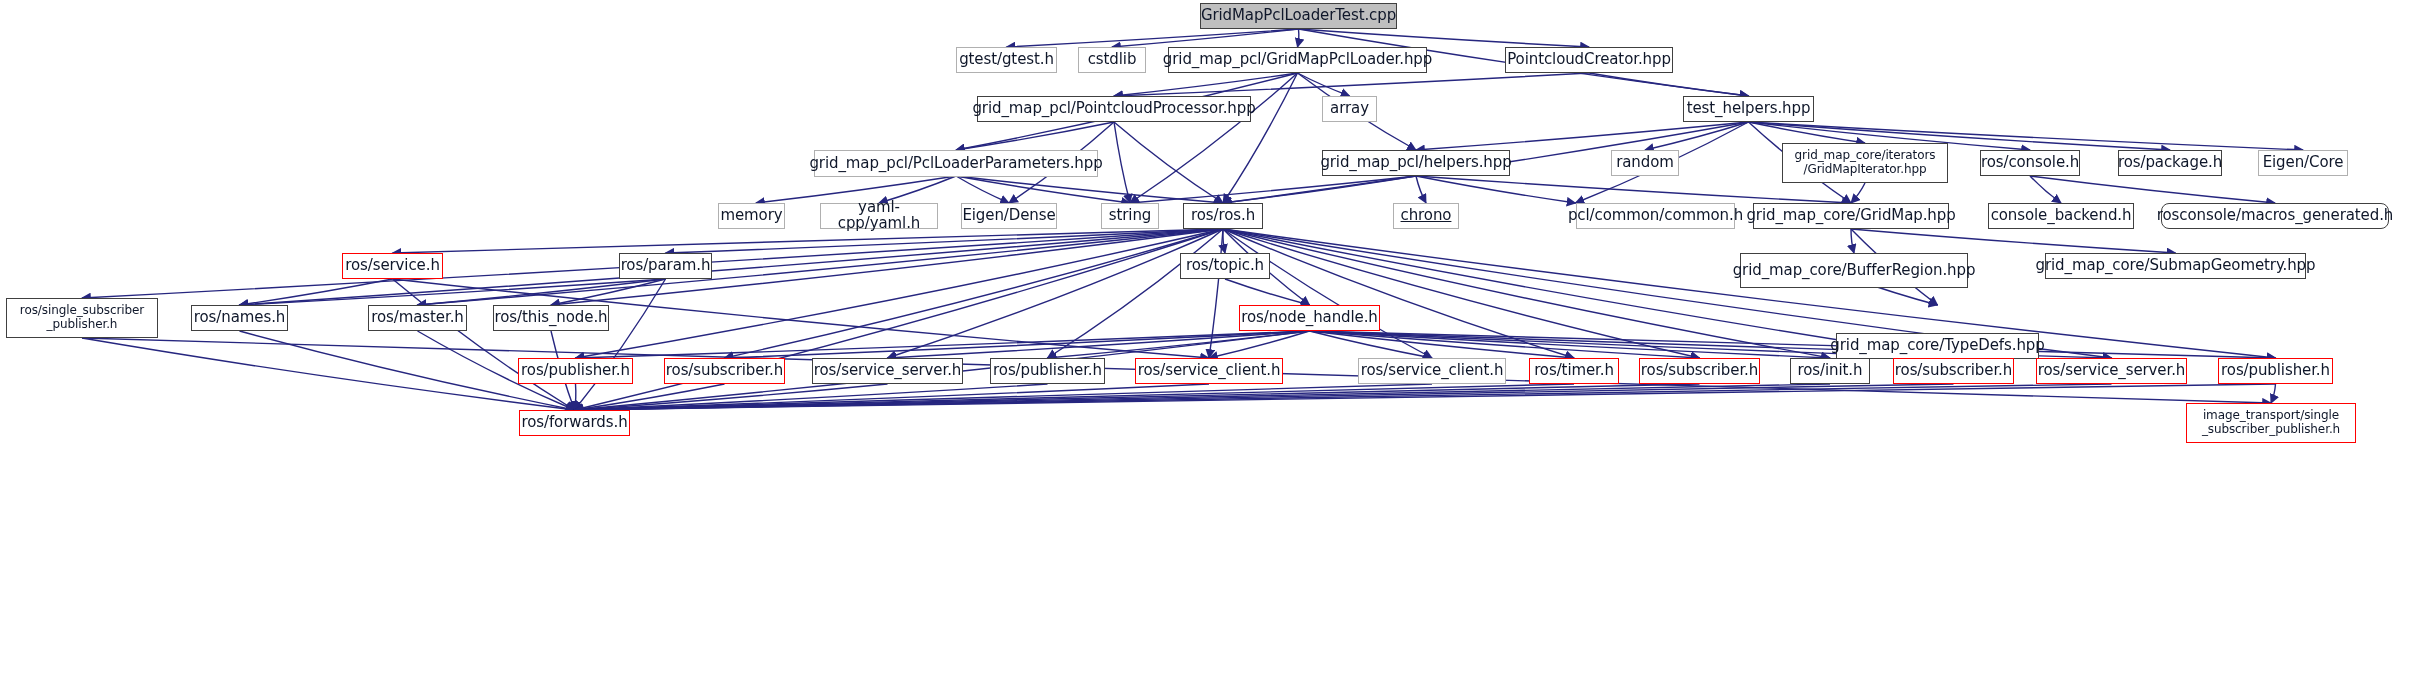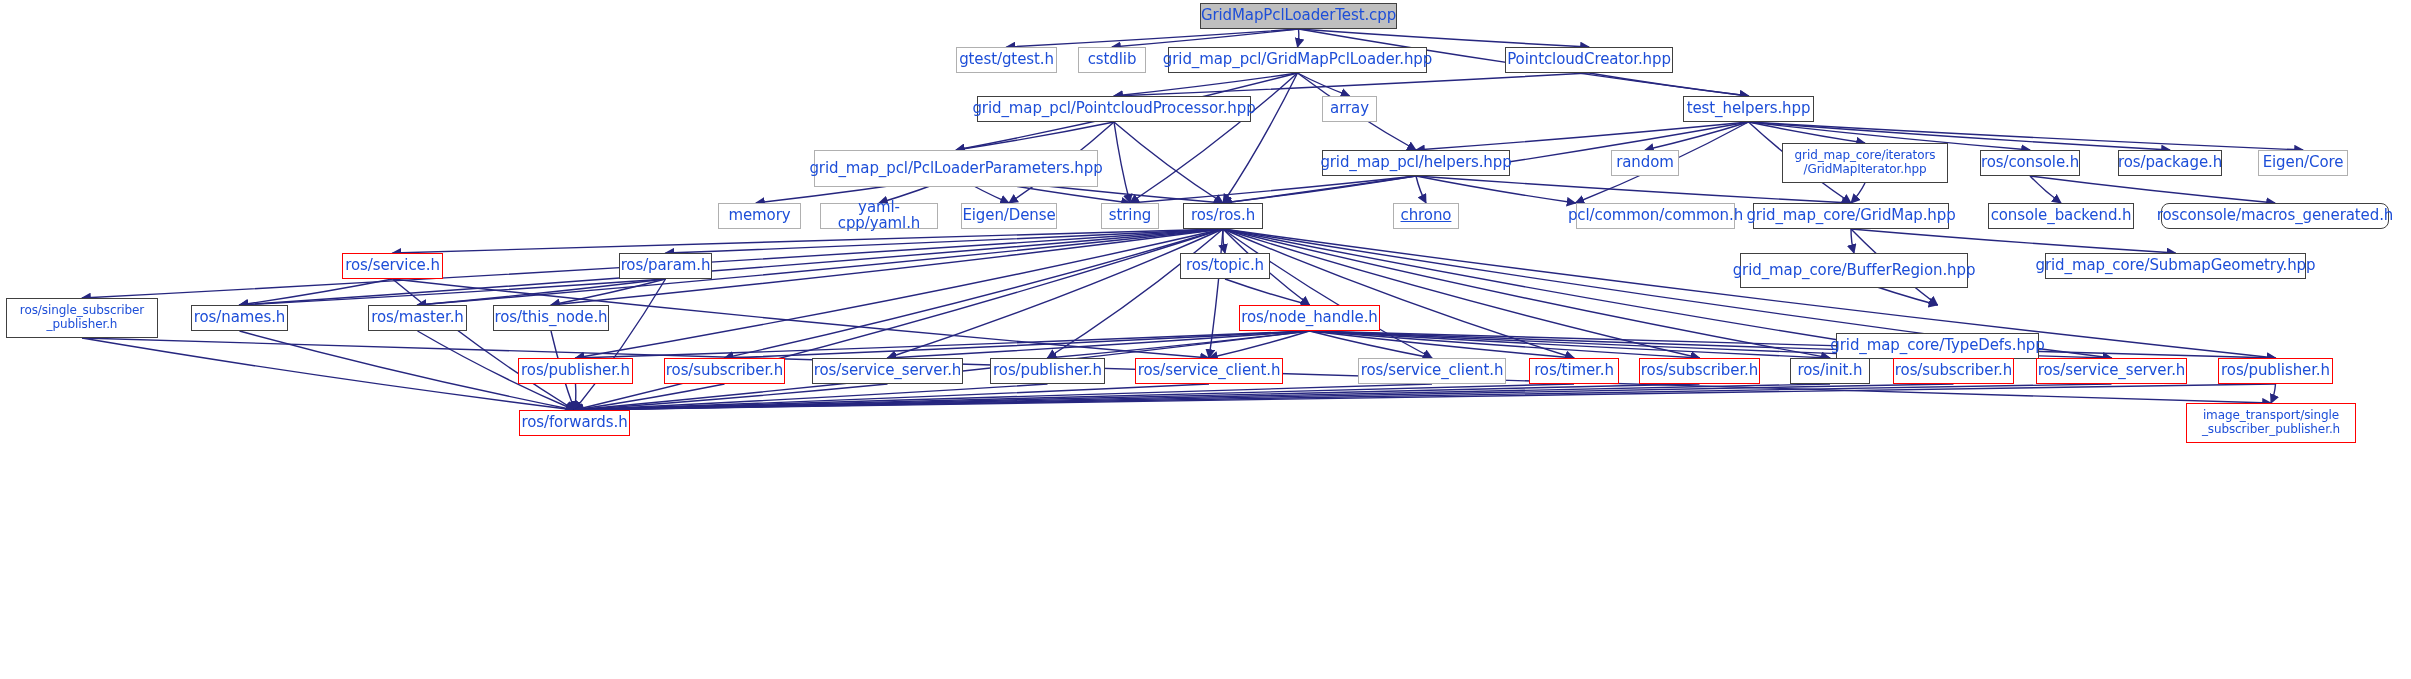--- a/index.html
+++ b/index.html
@@ -6,21 +6,21 @@
   body{font-family:"DejaVu Sans","Liberation Sans",sans-serif;}
   #graph{position:relative;width:2411px;height:679px;background:#ffffff;overflow:hidden;}
   #edges{position:absolute;left:0;top:0;width:2411px;height:679px;pointer-events:none;}
   .node{
     position:absolute;
     box-sizing:border-box;
     display:flex;align-items:center;justify-content:center;
     text-align:center;
     background:#ffffff;
     border:1px solid #b0b0b0;
-    color:#1d4ed8;
+    color:#0f172a;
     font-size:15px;
     line-height:1.05;
     white-space:pre-line;
     letter-spacing:-0.1px;
     padding:4px 4px;
   }
   .node.dark{border:1px solid #404040;}
   .node.red{border:1px solid #ff0000;}
   .node.root{background:#bfbfbf;border:1px solid #404040;}
   .node.two-line{line-height:1.15;font-size:12px;}
@@ -143,29 +143,29 @@
   </svg>
   <div id="nodes">
       <div class="node root" style="left: 1200px; top: 3px; width: 197px; height: 26px;">GridMapPclLoaderTest.cpp</div>
       <div class="node light" style="left: 956px; top: 47px; width: 101px; height: 26px;">gtest/gtest.h</div>
       <div class="node light" style="left: 1078px; top: 47px; width: 68px; height: 26px;">cstdlib</div>
       <div class="node dark" style="left: 1168px; top: 47px; width: 259px; height: 26px;">grid_map_pcl/GridMapPclLoader.hpp</div>
       <div class="node dark" style="left: 1505px; top: 47px; width: 168px; height: 26px;">PointcloudCreator.hpp</div>
       <div class="node dark" style="left: 977px; top: 96px; width: 274px; height: 26px;">grid_map_pcl/PointcloudProcessor.hpp</div>
       <div class="node light" style="left: 1322px; top: 96px; width: 55px; height: 26px;">array</div>
       <div class="node dark" style="left: 1683px; top: 96px; width: 131px; height: 26px;">test_helpers.hpp</div>
-      <div class="node light" style="left: 814px; top: 150px; width: 284px; height: 37px;">grid_map_pcl/PclLoaderParameters.hpp</div>
+      <div class="node light" style="left: 814px; top: 150px; width: 284px; height: 27px;">grid_map_pcl/PclLoaderParameters.hpp</div>
       <div class="node dark" style="left: 1322px; top: 150px; width: 188px; height: 26px;">grid_map_pcl/helpers.hpp</div>
       <div class="node light" style="left: 1611px; top: 150px; width: 68px; height: 26px;">random</div>
       <div class="node dark two-line" style="left: 1782px; top: 143px; width: 166px; height: 40px;">grid_map_core/iterators
 /GridMapIterator.hpp</div>
       <div class="node dark" style="left: 1980px; top: 150px; width: 100px; height: 26px;">ros/console.h</div>
       <div class="node dark" style="left: 2118px; top: 150px; width: 104px; height: 26px;">ros/package.h</div>
       <div class="node light" style="left: 2258px; top: 150px; width: 90px; height: 26px;">Eigen/Core</div>
-      <div class="node light" style="left: 718px; top: 203px; width: 83px; height: 26px;">memory</div>
+      <div class="node light" style="left: 718px; top: 203px; width: 67px; height: 26px;">memory</div>
       <div class="node light" style="left: 820px; top: 203px; width: 118px; height: 26px;">yaml-cpp/yaml.h</div>
       <div class="node light" style="left: 961px; top: 203px; width: 96px; height: 26px;">Eigen/Dense</div>
       <div class="node light" style="left: 1101px; top: 203px; width: 58px; height: 26px;">string</div>
       <div class="node dark" style="left: 1183px; top: 203px; width: 80px; height: 26px;">ros/ros.h</div>
       <div class="node light" style="left: 1393px; top: 203px; width: 66px; height: 26px; text-decoration: underline;">chrono</div>
       <div class="node light" style="left: 1576px; top: 203px; width: 159px; height: 26px;">pcl/common/common.h</div>
       <div class="node dark" style="left: 1753px; top: 203px; width: 196px; height: 26px;">grid_map_core/GridMap.hpp</div>
       <div class="node dark" style="left: 1988px; top: 203px; width: 146px; height: 26px;">console_backend.h</div>
       <div class="node dark" style="left: 2161px; top: 203px; width: 228px; height: 26px; border-radius: 8px;">rosconsole/macros_generated.h</div>
       <div class="node red" style="left: 342px; top: 253px; width: 101px; height: 26px;">ros/service.h</div>

